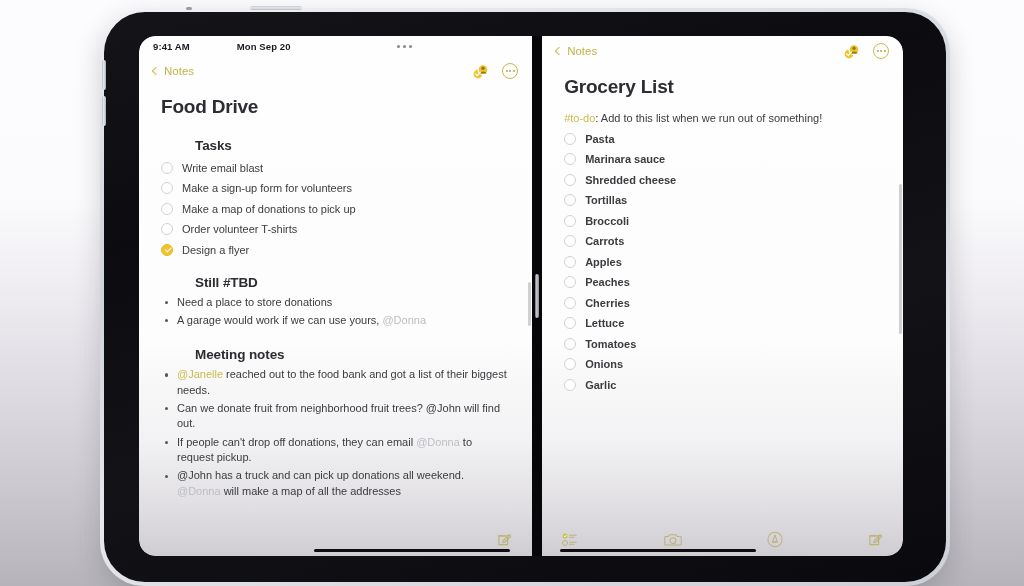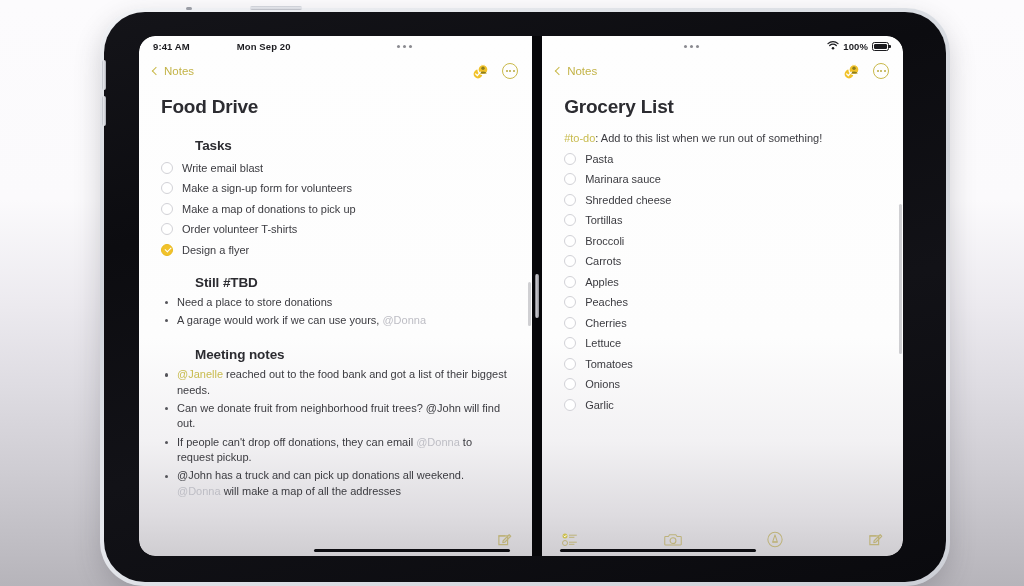--- a/index.html
+++ b/index.html
@@ -282,42 +282,20 @@
 
       <div id="home-left"></div>
     </div>
 
     <div id="divider">
       <span class="grabber"></span>
     </div>
 
     <div class="pane" id="pane-right">
 
-      <div class="statusbar">
-        <span class="sb-spacer"></span>
-        <span class="sb-dots">
-            <i></i>
-            <i></i>
-            <i></i>
-          </span>
-        <span class="sb-spacer"></span>
-        <span class="sb-right">
-          <span>
-            <svg width="12" height="9" viewBox="0 0 12 9">
-              <path d="M1 2.6a7.4 7.4 0 0 1 10 0" stroke="#1b1b1f" stroke-width="1.25" fill="none" stroke-linecap="round"></path>
-              <path d="M2.7 4.5a4.9 4.9 0 0 1 6.6 0" stroke="#1b1b1f" stroke-width="1.25" fill="none" stroke-linecap="round"></path>
-              <circle cx="6" cy="7.2" r="1.25" fill="#1b1b1f"></circle>
-            </svg>
-          </span>
-          <span class="sb-pct">100%</span>
-          <span class="batt">
-              <i></i>
-            </span>
-        </span>
-      </div>
 
       <div class="navbar">
         <div class="back">
           <span class="chev"></span>
           <span class="back-label">Notes</span>
         </div>
         <span class="nav-spacer"></span>
         <div class="nav-icons">
           <span class="icon-share">
             <svg width="17" height="17" viewBox="0 0 17 17">
@@ -334,21 +312,21 @@
               <i></i>
             </span>
         </div>
       </div>
 
       <div class="notebody">
         <div class="note-title">Grocery List</div>
         <div style="margin-top:14px;font-size:11px;color:#3b3b40;">
           <span class="tag">#to-do</span><span>: Add to this list when we run out of something!</span>
         </div>
-        <div id="right-items" style="margin-top:7px;">
+        <div id="right-items" style="margin-top:7px;font-weight:bold;">
             <div class="checkrow">
               <span class="cbox"></span>
               <span class="ctext">Pasta</span>
             </div>
             <div class="checkrow">
               <span class="cbox"></span>
               <span class="ctext">Marinara sauce</span>
             </div>
             <div class="checkrow">
               <span class="cbox"></span>

